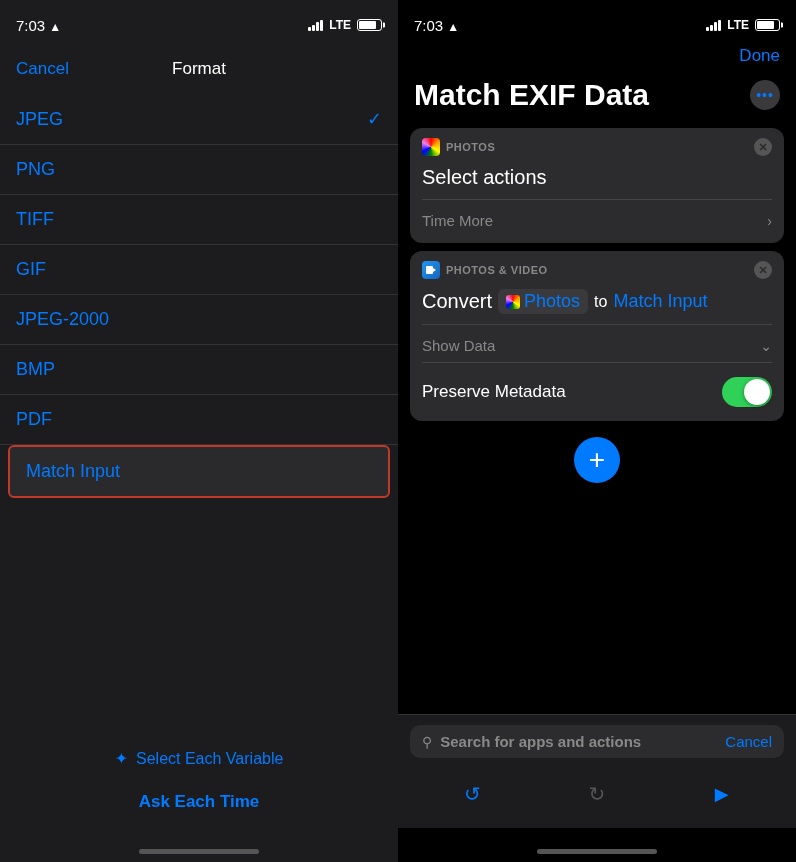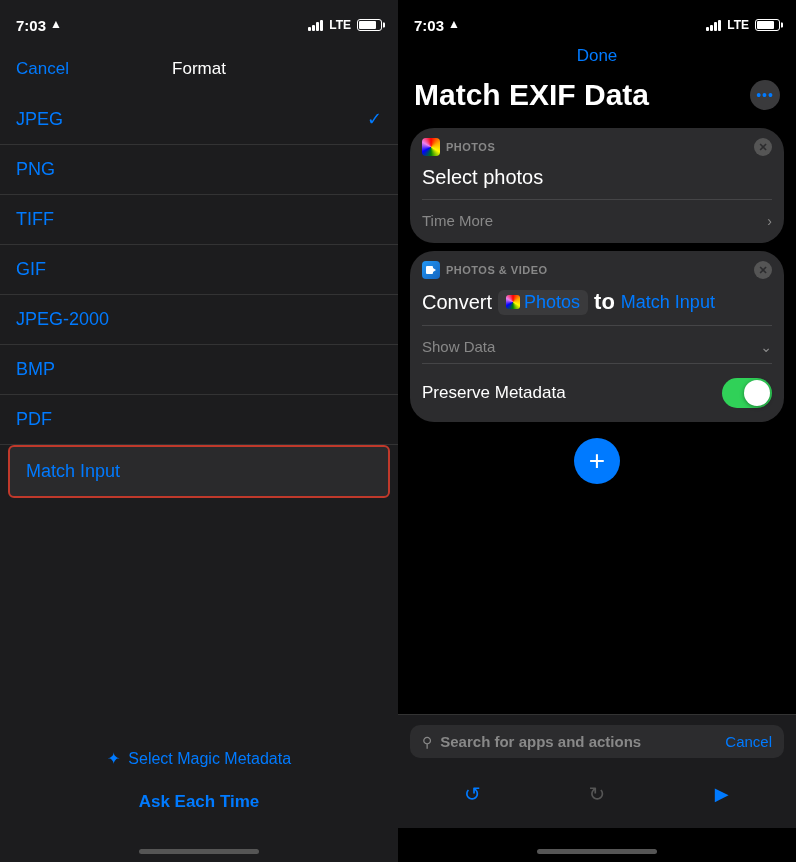--- a/index.html
+++ b/index.html
@@ -26,23 +26,23 @@
       display: flex;
       justify-content: space-between;
       align-items: center;
       padding: 12px 16px 6px;
       height: 44px;
     }
 
     .status-time {
       color: #fff;
       font-size: 15px;
-      font-weight: 700;
-      display: flex;
-      align-items: flex-start;
+      font-weight: 400;
+      display: flex;
+      align-items: flex-end;
       gap: 4px;
     }
 
     .status-icons {
       display: flex;
       align-items: center;
       gap: 4px;
     }
 
     .signal-bars {
@@ -251,21 +251,21 @@
     }
 
     .shortcuts-content {
       flex: 1;
       padding: 0 12px;
       overflow: hidden;
     }
 
     .action-card {
       background: #2c2c2e;
-      border-radius: 24px;
+      border-radius: 12px;
       margin-bottom: 8px;
       overflow: hidden;
     }
 
     .action-header {
       display: flex;
       align-items: center;
       justify-content: space-between;
       padding: 10px 12px 6px;
     }
@@ -592,21 +592,21 @@
       <span class="format-item-text">PDF</span>
     </div>
 
     <div class="format-item highlighted" style="border: 2px solid #c0392b; border-radius: 6px; margin: 0 8px;">
       <span class="format-item-text">Match Input</span>
     </div>
   </div>
 
   <div class="magic-variable">
     <span style="color:#007aff; font-size:16px;">✦</span>
-    <span style="color:#007aff; font-size:16px;">Select Magic Metadata</span>
+    <span style="color:#007aff; font-size:16px;">Select Each Variable</span>
   </div>
 
   <div class="ask-each-time">
     <button class="ask-btn">Ask Each Time</button>
   </div>
 
   <div class="home-indicator-left">
     <div class="home-bar"></div>
   </div>
 </div>
@@ -625,21 +625,21 @@
         <div class="signal-bar" style="height:9px"></div>
         <div class="signal-bar" style="height:11px"></div>
       </div>
       <span class="lte-label">LTE</span>
       <div class="battery-icon">
         <div class="battery-fill"></div>
       </div>
     </div>
   </div>
 
-  <div style="display:flex; justify-content:center; padding: 2px 16px 4px;">
+  <div style="display:flex; justify-content:flex-end; padding: 2px 16px 4px;">
     <button class="done-btn">Done</button>
   </div>
 
   <div class="page-title-area">
     <span class="page-title">Match EXIF Data</span>
     <div class="more-btn">
       <span class="more-dots">•••</span>
     </div>
   </div>
 
@@ -647,21 +647,21 @@
 
     <div class="action-card">
       <div class="action-header">
         <div class="action-app-label">
           <div class="app-icon-photos"></div>
           <span class="app-label-text">PHOTOS</span>
         </div>
         <div class="close-x">✕</div>
       </div>
       <div class="action-body">
-        <div class="action-main-text">Select photos</div>
+        <div class="action-main-text">Select actions</div>
         <div class="divider-line"></div>
         <div class="show-more-row">
           <span class="show-more-text">Time More</span>
           <span class="chevron-right">›</span>
         </div>
       </div>
     </div>
 
     <div class="action-card">
       <div class="action-header">
@@ -676,21 +676,21 @@
         </div>
         <div class="close-x">✕</div>
       </div>
       <div class="action-body">
         <div class="convert-text">
           <span>Convert</span>
           <span class="photos-chip">
             <span class="photos-chip-icon"></span>
             <span class="photos-chip-text">Photos</span>
           </span>
-          <span style="color:#fff; font-size:22px;font-weight:bold;">to</span>
+          <span style="color:#fff; font-size:16px;">to</span>
           <span class="match-input-chip">Match Input</span>
         </div>
         <div class="divider-line"></div>
         <div class="show-less-row">
           <span class="show-less-text">Show Data</span>
           <span class="chevron-down">⌄</span>
         </div>
         <div class="divider-line"></div>
         <div class="preserve-row">
           <span class="preserve-text">Preserve Metadata</span>

